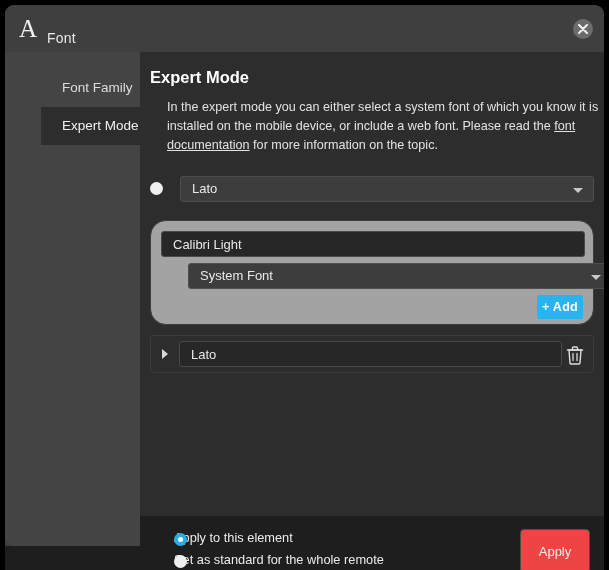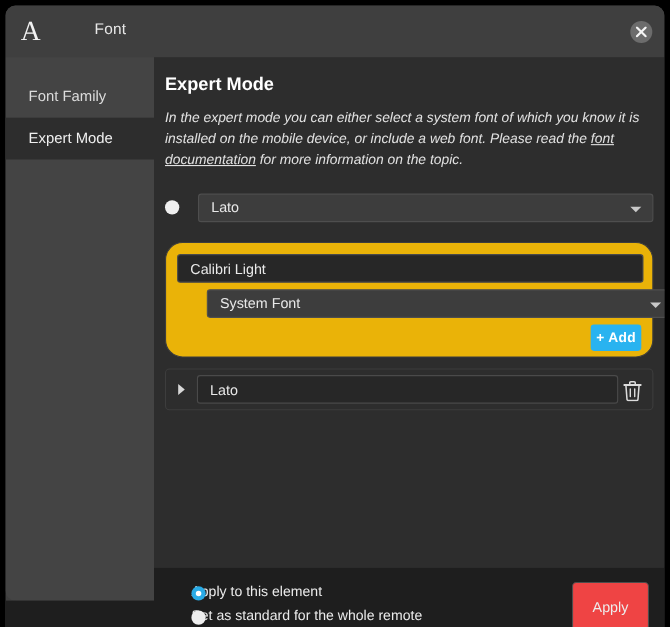--- a/index.html
+++ b/index.html
@@ -38,44 +38,44 @@
     width: 24px; height: 26px;
     color: #f2f2f2;
     font-family: "Liberation Serif", serif;
     font-size: 25px;
     line-height: 26px;
     text-align: center;
     font-weight: 400;
   }
   .title-text {
     position: absolute;
-    left: 42px; top: 13px;
+    left: 42px; top: 25px;
     font-size: 14px;
     color: #e8e8e8;
     letter-spacing: .2px;
-    margin-left: 39px;
   }
   .close-btn {
     position: absolute;
     right: 11px; top: 14px;
     width: 20px; height: 20px;
     border-radius: 50%;
     background: #6c6c6c;
     cursor: pointer;
   }
   .close-btn svg { position: absolute; left: 5px; top: 5px; }
 
   
   .sidebar {
     position: absolute;
     left: 0; top: 47px;
     width: 135px;
     height: 494px;
     background: #444444;
     border-bottom-left-radius: 9px;
+    padding-left: 36px;
   }
   .side-item {
     position: relative;
     height: 38px;
     line-height: 38px;
     padding-left: 21px;
     font-size: 13.5px;
     color: #dcdcdc;
     cursor: pointer;
     white-space: nowrap;
@@ -96,24 +96,23 @@
   }
   .main-title {
     position: absolute;
     left: 10px; top: 16px;
     font-size: 16.5px;
     font-weight: bold;
     color: #ffffff;
   }
   .main-desc {
     position: absolute;
-    left: 10px; top: 46px;
+    left: 27px; top: 46px;
     width: 440px;
     font-size: 12.6px;
-    font-style: italic;
     line-height: 19px;
     color: #e2e2e2;
   }
   .main-desc .link {
     color: #e2e2e2;
     text-decoration: underline;
     cursor: pointer;
   }
 
   
@@ -169,21 +168,21 @@
     left: 30px; top: 6px;
     width: 414px;
   }
 
   
   .add-panel {
     position: absolute;
     left: 10px; top: 168px;
     width: 444px;
     height: 105px;
-    background: #eab308;
+    background: #a3a3a3;
     border: 1px solid #3d3d3d;
     border-radius: 16px;
   }
   .text-input {
     position: absolute;
     background: #272727;
     border: 1px solid #4a4a4a;
     border-radius: 3px;
     color: #e9e9e9;
     font-size: 13px;

